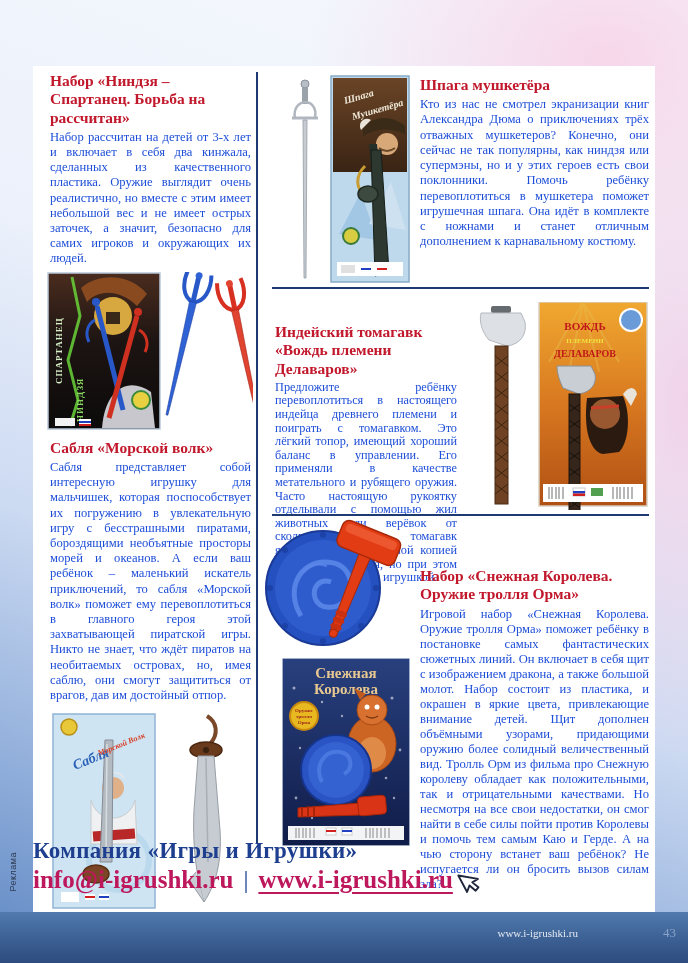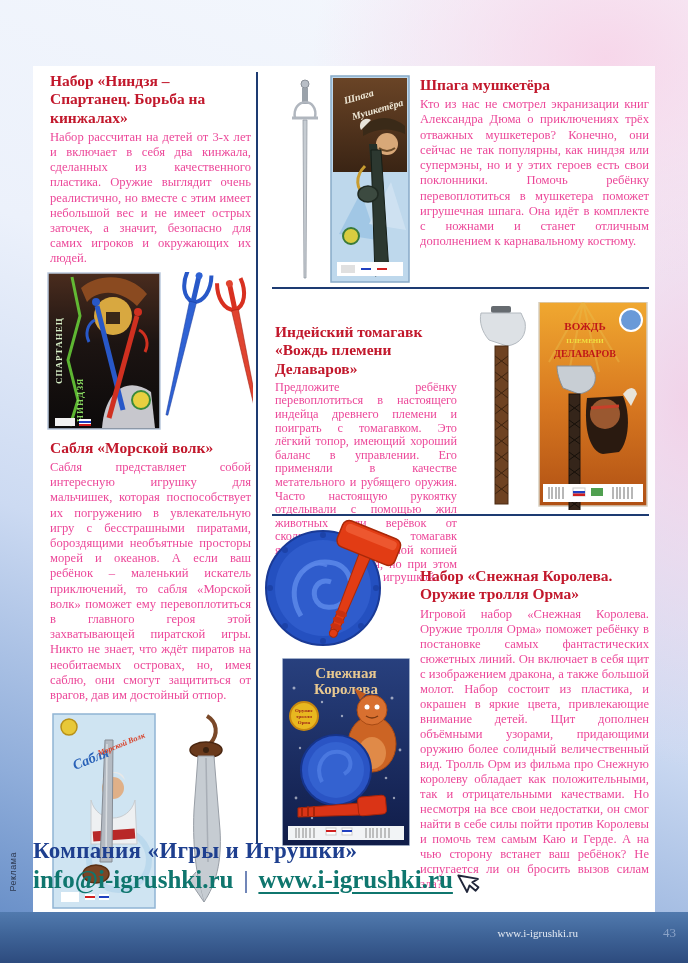--- a/index.html
+++ b/index.html
@@ -8,21 +8,21 @@
     position:relative; overflow:hidden;
     font-family:"Liberation Serif", serif;
     background:
       radial-gradient(ellipse 420px 320px at 88% 6%, rgba(247,213,233,.95), rgba(247,213,233,0) 70%),
       radial-gradient(ellipse 260px 520px at 100% 42%, rgba(242,203,228,.8), rgba(242,203,228,0) 70%),
       linear-gradient(200deg, #f5f8fd 0%, #ecf1fb 38%, #ccdaf2 62%, #8fadda 84%, #5e87c3 100%);
   }
   .card { position:absolute; left:33px; top:66px; width:622px; height:846px; background:#ffffff; }
 
   .title { font-size:15.5px; line-height:1.18; font-weight:bold; color:#c2182c; margin-bottom:3px; }
-  .body-text { font-size:12.6px; line-height:15.2px; color:#ec4899; text-align:justify; hyphens:auto; }
+  .body-text { font-size:12.6px; line-height:15.2px; color:#1d4ed8; text-align:justify; hyphens:auto; }
 
   .col-left { position:absolute; left:17px; top:6px; width:201px; }
   .fig-ninja { width:206px; height:158px; margin:5px 0 9px -3px; display:block; }
   .art-saber { margin-top:0; }
   .fig-saber { width:206px; height:198px; margin:9px 0 0 -3px; display:block; }
 
   .vrule { position:absolute; left:223px; top:6px; width:2px; height:772px; background:#1d3b72; }
   .rule-a { position:absolute; left:239px; top:221px; width:377px; height:2px; background:#1d3b72; }
   .rule-b { position:absolute; left:239px; top:448px; width:377px; height:2px; background:#1d3b72; }
 
@@ -34,21 +34,21 @@
   .fig-toma { position:absolute; left:428px; top:236px; width:190px; height:208px; }
 
   .fig-shield { position:absolute; left:228px; top:452px; width:152px; height:138px; }
   .fig-snowpkg { position:absolute; left:249px; top:592px; width:128px; height:188px; }
   .sec-snow-text { position:absolute; left:387px; top:455px; width:229px;margin-top:46px; }
   .sec-snow-text .body-text { line-height:15px; }
 
   .footer { position:absolute; left:0; top:772px; width:622px; text-align:left; color:#1e3f8f; }
   .footer .company { font-size:23px; font-weight:bold; letter-spacing:.3px; }
   .footer .links { font-size:25px; font-weight:bold; margin-top:2px; white-space:nowrap; }
-  .footer a { color:#0f766e; text-decoration:none; }
+  .footer a { color:#be185d; text-decoration:none; }
   .footer .site-link { text-decoration:underline; text-decoration-thickness:2px; text-underline-offset:4px; }
   .footer .sep { margin:0 10px; font-weight:normal; }
   .cursor-icon { display:inline-block; width:28px; height:28px; vertical-align:-8px; margin-left:4px; }
 
   .side-label { position:absolute; left:8px; top:852px; writing-mode:vertical-rl; transform:rotate(180deg);
     font-family:"Liberation Sans", sans-serif; font-size:9px; color:#2e3a52; letter-spacing:.5px; }
 
   .bottom-bar { position:absolute; left:0; bottom:0; width:688px; height:51px;
     background:linear-gradient(180deg,#517aae 0%,#3f6498 45%,#2d4b7e 100%); }
   .bar-site { position:absolute; top:15px; right:110px; font-size:11px; color:#e4eaf3; }
@@ -56,21 +56,21 @@
 
   svg text { font-family:"Liberation Serif", serif; }
 </style>
 </head>
 <body>
 
 <div class="card">
 
   <div class="col-left">
     <div class="article">
-      <div class="title">Набор «Ниндзя – Спартанец. Борьба на кинжалах»</div>
+      <div class="title">Набор «Ниндзя – Спартанец. Борьба на рассчитан»</div>
       <div class="body-text">Набор рассчитан на детей от 3-х лет и включает в себя два кинжала, сделанных из качественного пластика. Оружие выглядит очень реалистично, но вместе с этим имеет небольшой вес и не имеет острых заточек, а значит, безопасно для самих игроков и окружающих их людей.</div>
     </div>
 
     <svg class="fig-ninja" viewBox="0 0 206 158">
       <defs>
         <linearGradient id="ninjaBg" x1="0" y1="0" x2="0" y2="1">
           <stop offset="0" stop-color="#4a2c1e"></stop>
             <stop offset="0.45" stop-color="#1c1412"></stop>
             <stop offset="1" stop-color="#0c0a0a"></stop>
         </linearGradient>

